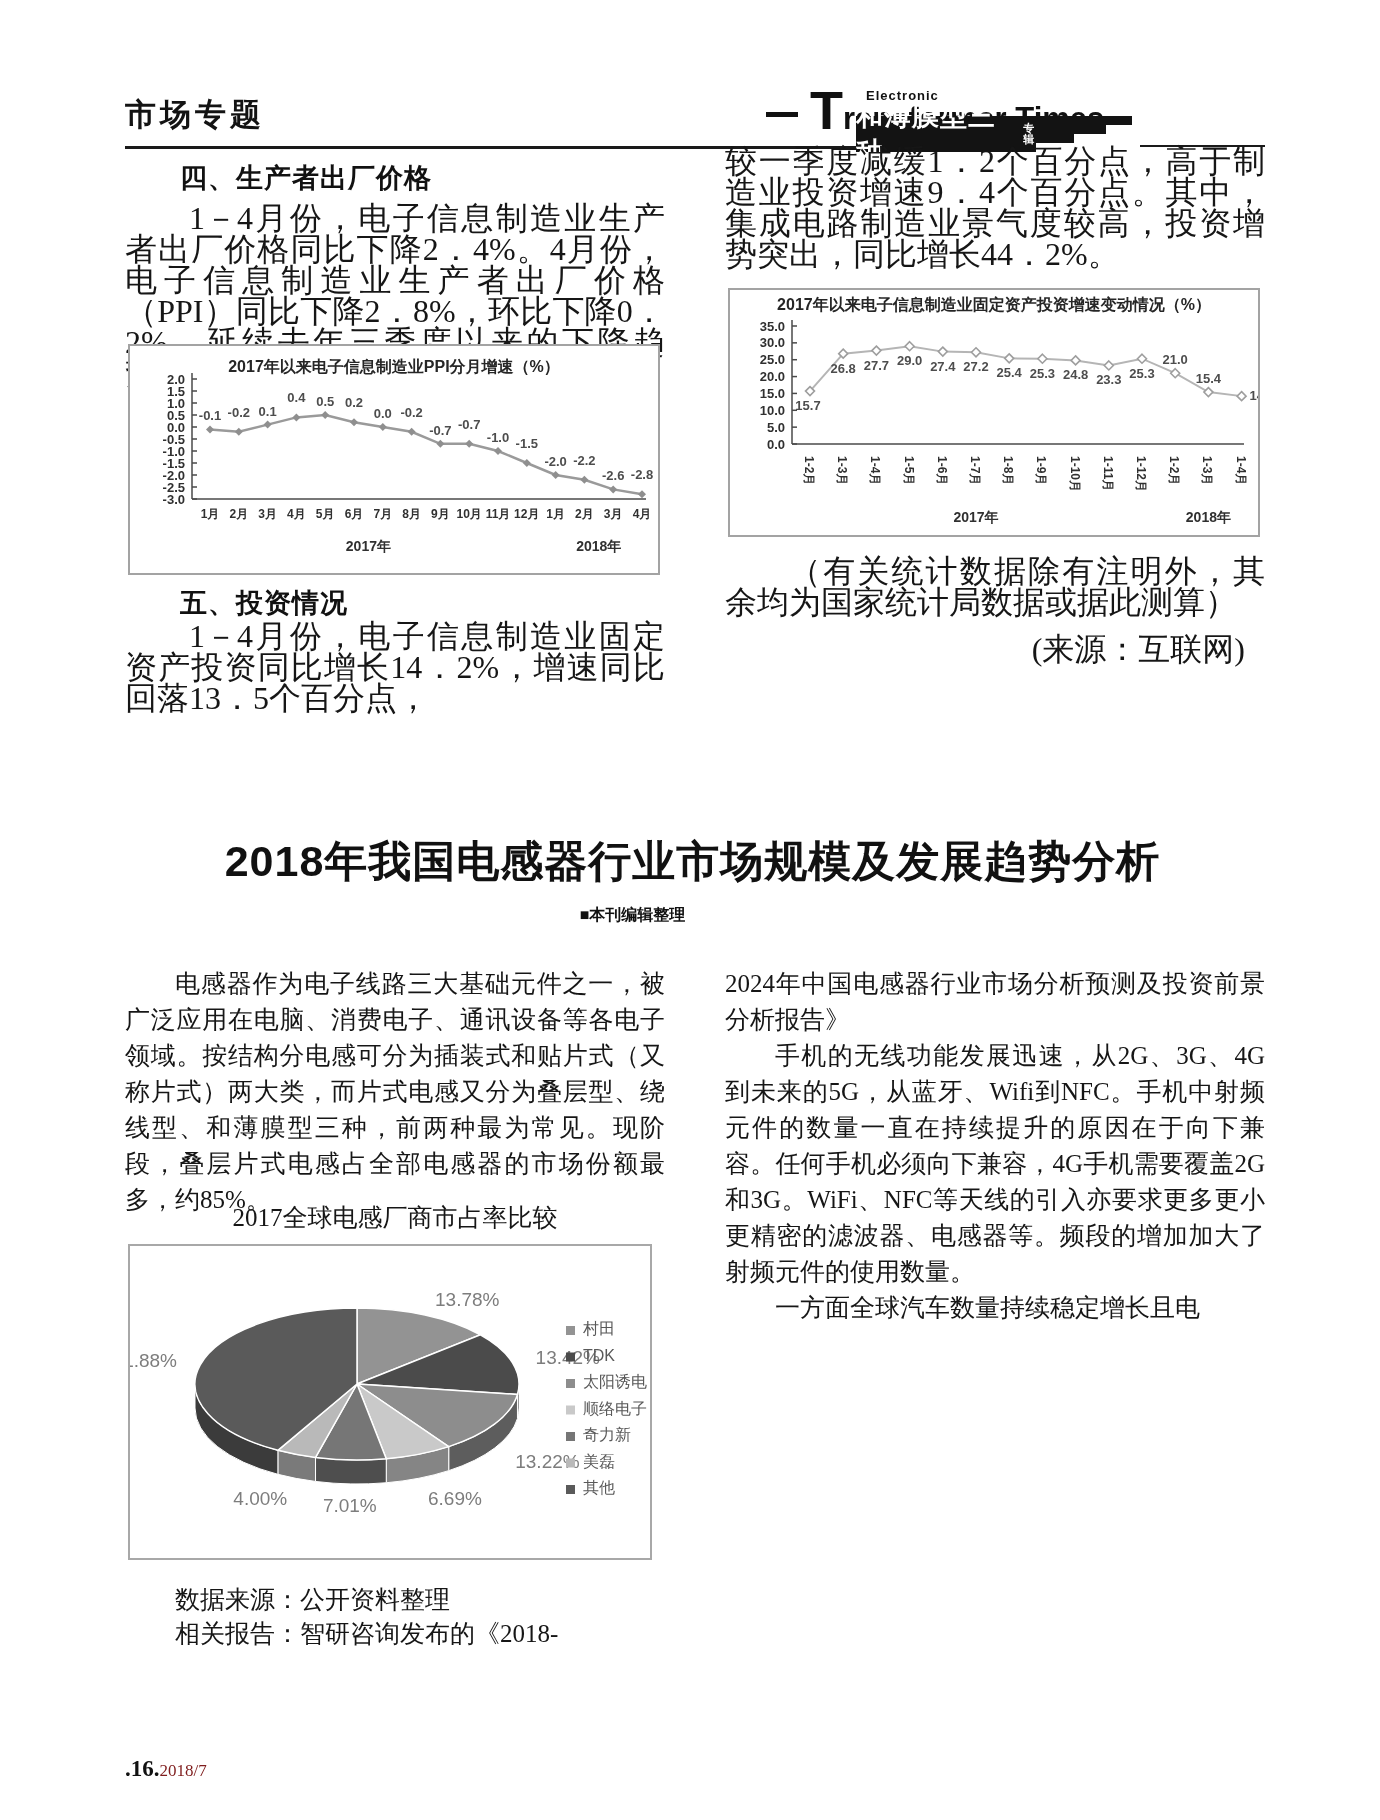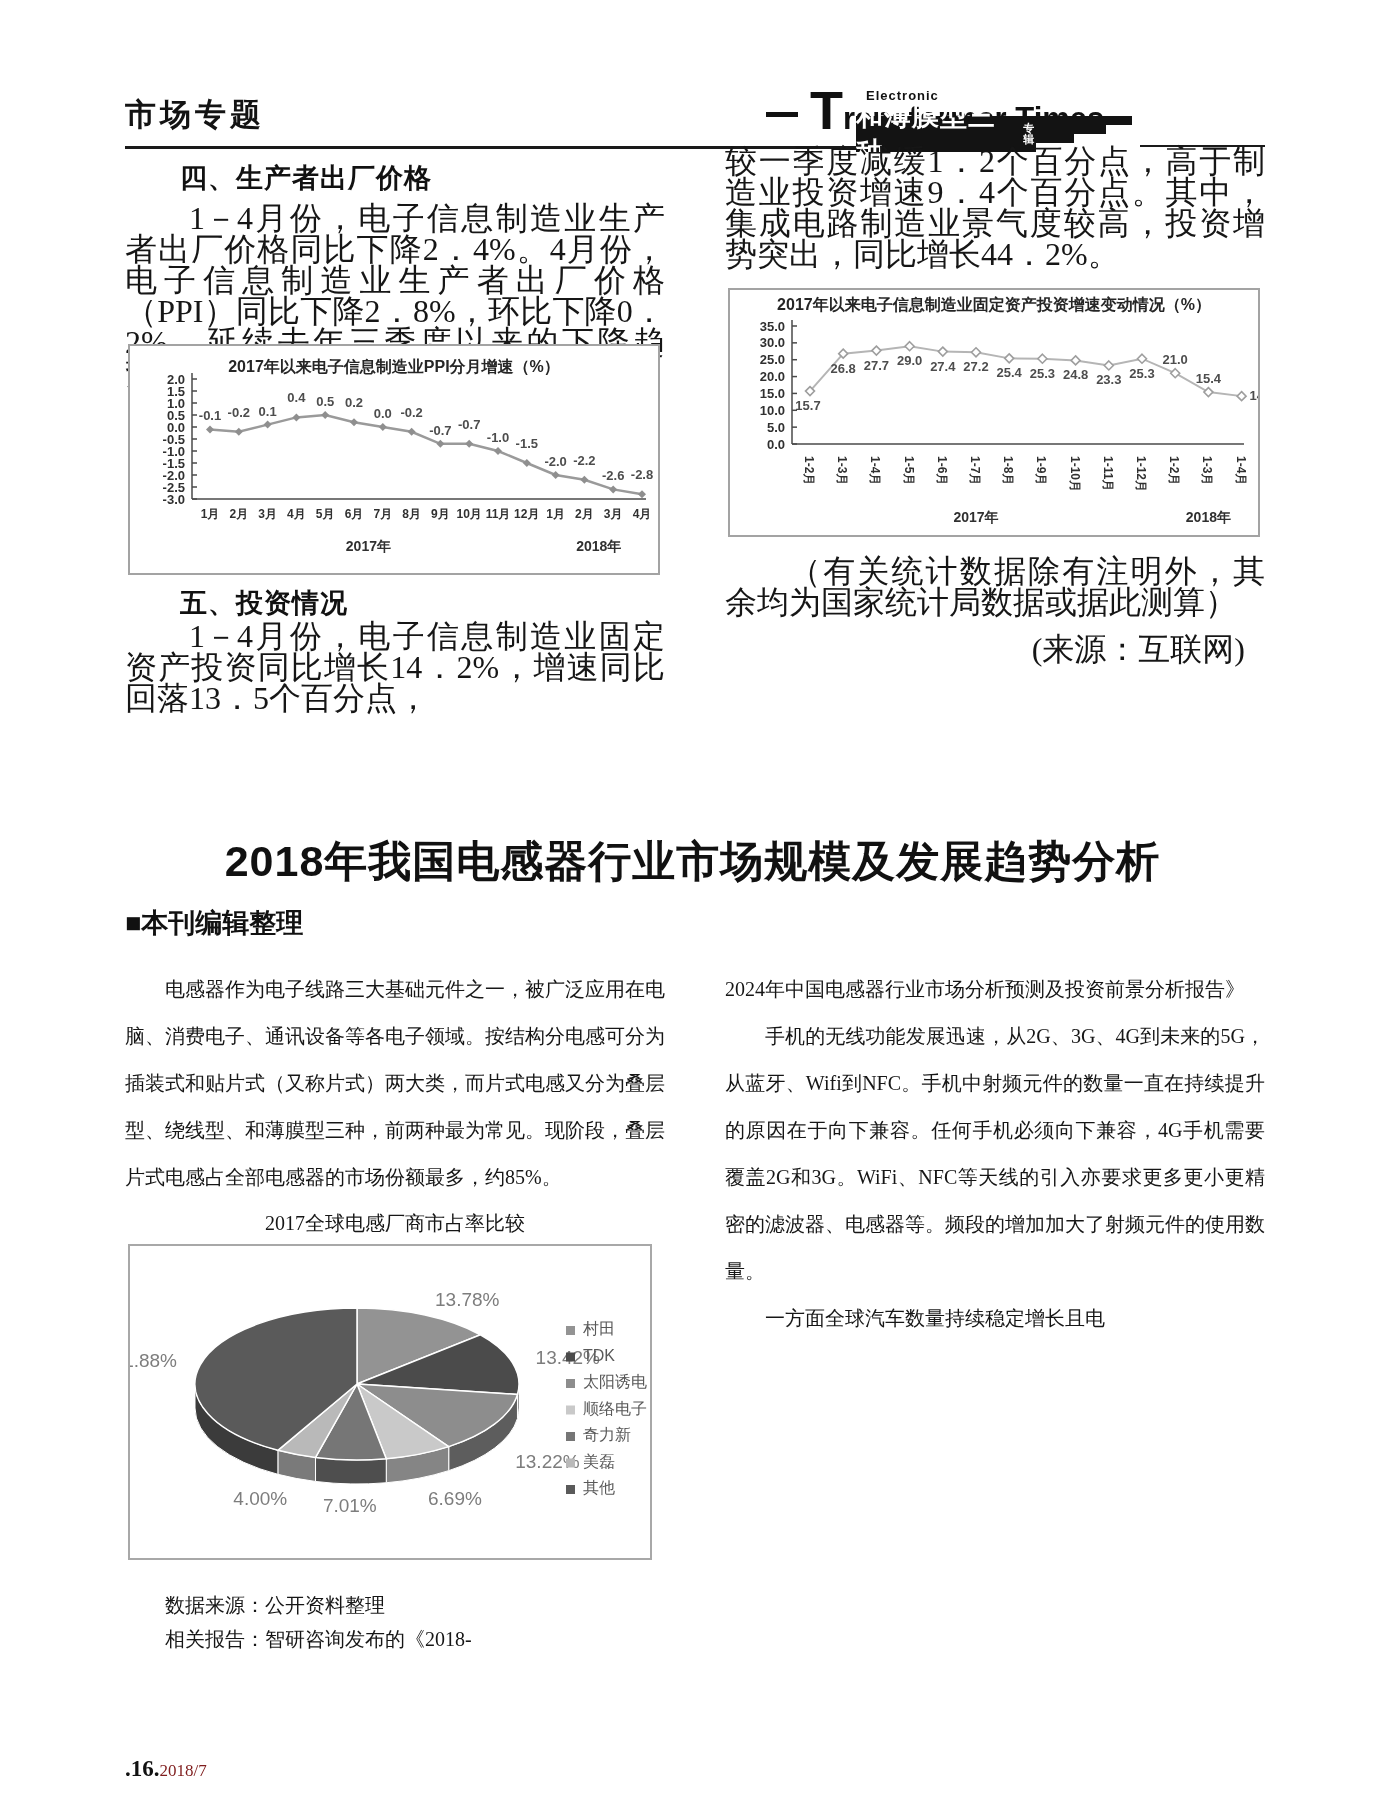--- a/index.html
+++ b/index.html
@@ -1,21 +1,21 @@
 <!DOCTYPE html>
 <html><head>
 <meta charset="utf-8">
 <style>
   html,body{margin:0;padding:0;background:#ffffff;}
   .page{position:relative;width:1380px;height:1820px;background:#ffffff;overflow:hidden;font-family:"Liberation Serif",serif;border-radius:11px;}
   .abs{position:absolute;}
   p,h1,h3,figure{margin:0;padding:0;}
   .txt{font-family:"Liberation Serif",serif;color:#161616;text-align:justify;}
   .t24{font-size:32px;line-height:31px;}
-  .t25{font-size:20px;line-height:47px;}
+  .t25{font-size:25px;line-height:36px;}
   .ind{text-indent:2em;}
   .hei{font-family:"Liberation Sans",sans-serif;font-weight:700;color:#111;}
   .chartbox{border:2px solid #a3a3a3;background:#fff;box-sizing:border-box;}
   .chartbox svg{display:block;}
 
   #sec-label{left:125px;top:94px;font:700 31px "Liberation Sans",sans-serif;letter-spacing:4px;color:#131313;}
   #rule-main{left:125px;top:146px;width:733px;height:3px;background:#1a1a1a;}
   #rule-right{left:1140px;top:145px;width:125px;height:2px;background:#1a1a1a;}
   #brand-dash{left:766px;top:112px;width:32px;height:5px;background:#111;}
   #brand-small{left:866px;top:88px;font:700 13px "Liberation Sans",sans-serif;letter-spacing:1px;color:#111;}
@@ -32,21 +32,21 @@
   #para4{left:125px;top:203px;width:540px;}
   #chart1{left:128px;top:344px;width:532px;height:231px;}
   #sec5-heading{left:180px;top:585px;font-size:27px;letter-spacing:1px;}
   #para5a{left:125px;top:621px;width:540px;}
   #para5b{left:725px;top:146px;width:540px;}
   #chart2{left:728px;top:288px;width:532px;height:249px;}
   #statnote{left:725px;top:556px;width:540px;}
   #sourceline{left:725px;top:634px;width:520px;text-align:right;}
 
   #art-title{left:120px;top:833px;width:1145px;text-align:center;font-size:43px;letter-spacing:1px;}
-  #byline{left:125px;top:905px;width:1015px;text-align:left;font-size:27px;}
+  #byline{left:125px;top:905px;width:1015px;text-align:center;font-size:16px;}
   #body-l1{left:125px;top:966px;width:540px;}
   #pie-caption{left:125px;top:1200px;width:540px;text-align:center;}
   #pie{left:128px;top:1244px;width:524px;height:316px;border-color:#a8a8a8;}
   #datasource{left:125px;top:1582px;width:540px;}
   #reportline{left:125px;top:1616px;width:540px;}
   #body-r{left:725px;top:966px;width:540px;}
 
   #footer{left:125px;top:1756px;}
   #pg-num{font:700 23px "Liberation Serif",serif;color:#111;}
   #pg-issue{font:400 17px "Liberation Serif",serif;color:#7f1d1d;}

